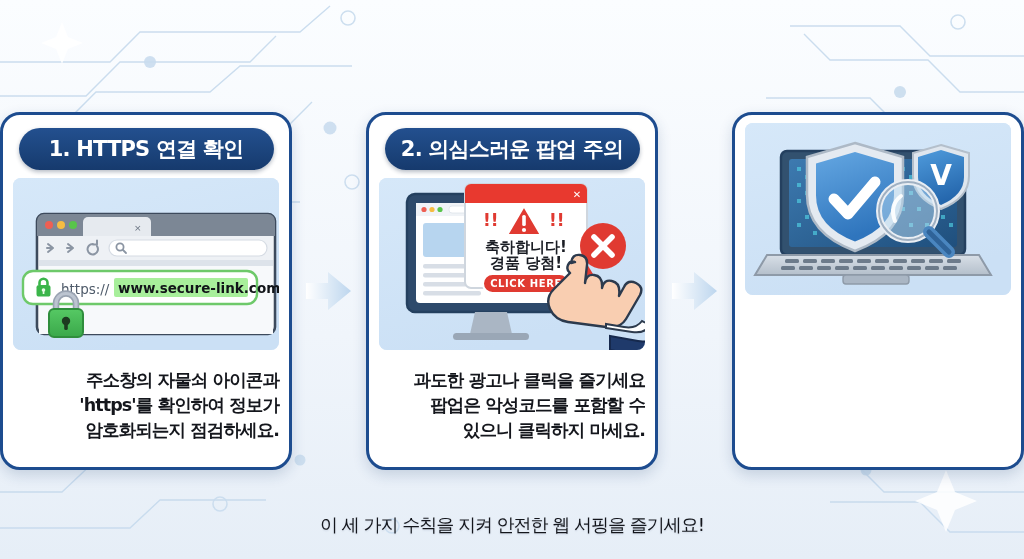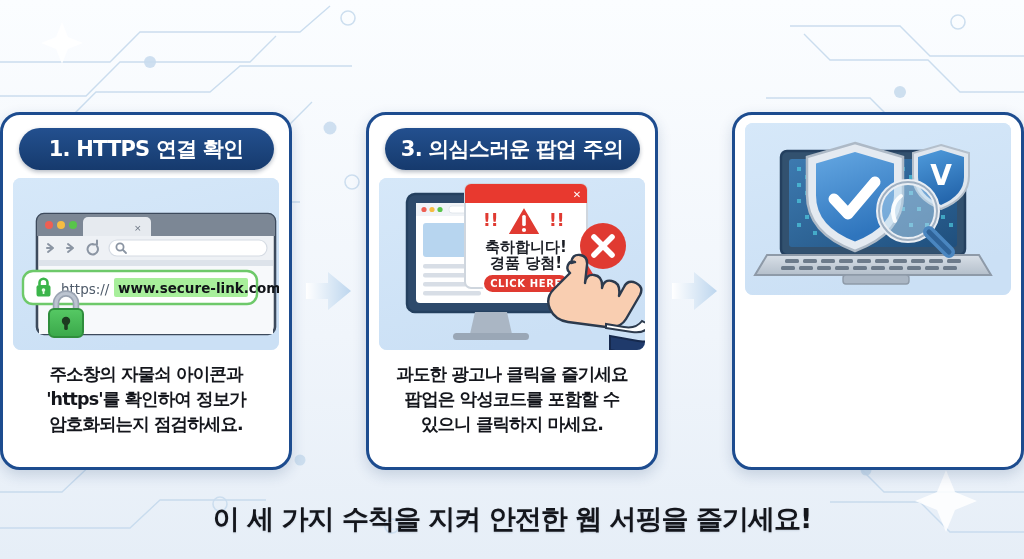--- a/index.html
+++ b/index.html
@@ -102,23 +102,23 @@
     height: 172px;
     background: linear-gradient(170deg, #d4e7f8 0%, #cde2f6 55%, #dceaf9 100%);
     border-radius: 8px;
     position: relative;
     overflow: hidden;
     flex: 0 0 auto;
   }
   .card-illus svg { display: block; width: 266px; height: 172px; }
 
   .card-text {
-    margin-top: 12px;
+    margin-top: 18px;
     width: 266px;
-    text-align: center;
+    text-align: right;
     font-size: 17.5px;
     font-weight: 700;
     line-height: 1.42;
     letter-spacing: -0.9px;
     color: #14161c;
     white-space: pre-line;
   }
 
   
   .arrow-gap {
@@ -134,22 +134,22 @@
   
   .footer-wrap {
     position: absolute;
     bottom: 22px;
     left: 0;
     width: 1024px;
     text-align: center;
     z-index: 5;
   }
   .footer {
-    font-size: 27px;
-    font-weight: 700;
+    font-size: 18px;
+    font-weight: 400;
     letter-spacing: -1px;
     color: #14161c;
     text-shadow: 0 1px 2px rgba(20,40,80,0.12);
     white-space: nowrap;
   }
 </style>
 </head>
 <body>
 
 <div id="stage">
@@ -302,21 +302,21 @@
           <linearGradient id="arrGrad" x1="0" y1="0" x2="1" y2="0">
             <stop offset="0%" stop-color="#ffffff"></stop>
             <stop offset="100%" stop-color="#bdd6ee"></stop>
           </linearGradient>
         </defs>
         <path d="M0 12 h22 v-11 l23 19 -23 19 v-11 h-22 z" fill="url(#arrGrad)"></path>
       </svg>
     </div>
 
     <div class="card">
-      <div class="card-badge">3. 의심스러운 팝업 주의</div>
+      <div class="card-badge">2. 의심스러운 팝업 주의</div>
       <div class="card-illus">
         <svg viewBox="0 0 266 172" xmlns="http://www.w3.org/2000/svg">
           <defs>
             <linearGradient id="c2bg" x1="0" y1="0" x2="0.4" y2="1">
               <stop offset="0%" stop-color="#d6e8f9"></stop>
               <stop offset="100%" stop-color="#cbe0f5"></stop>
             </linearGradient>
           </defs>
           <rect width="266" height="172" fill="url(#c2bg)"></rect>
 

